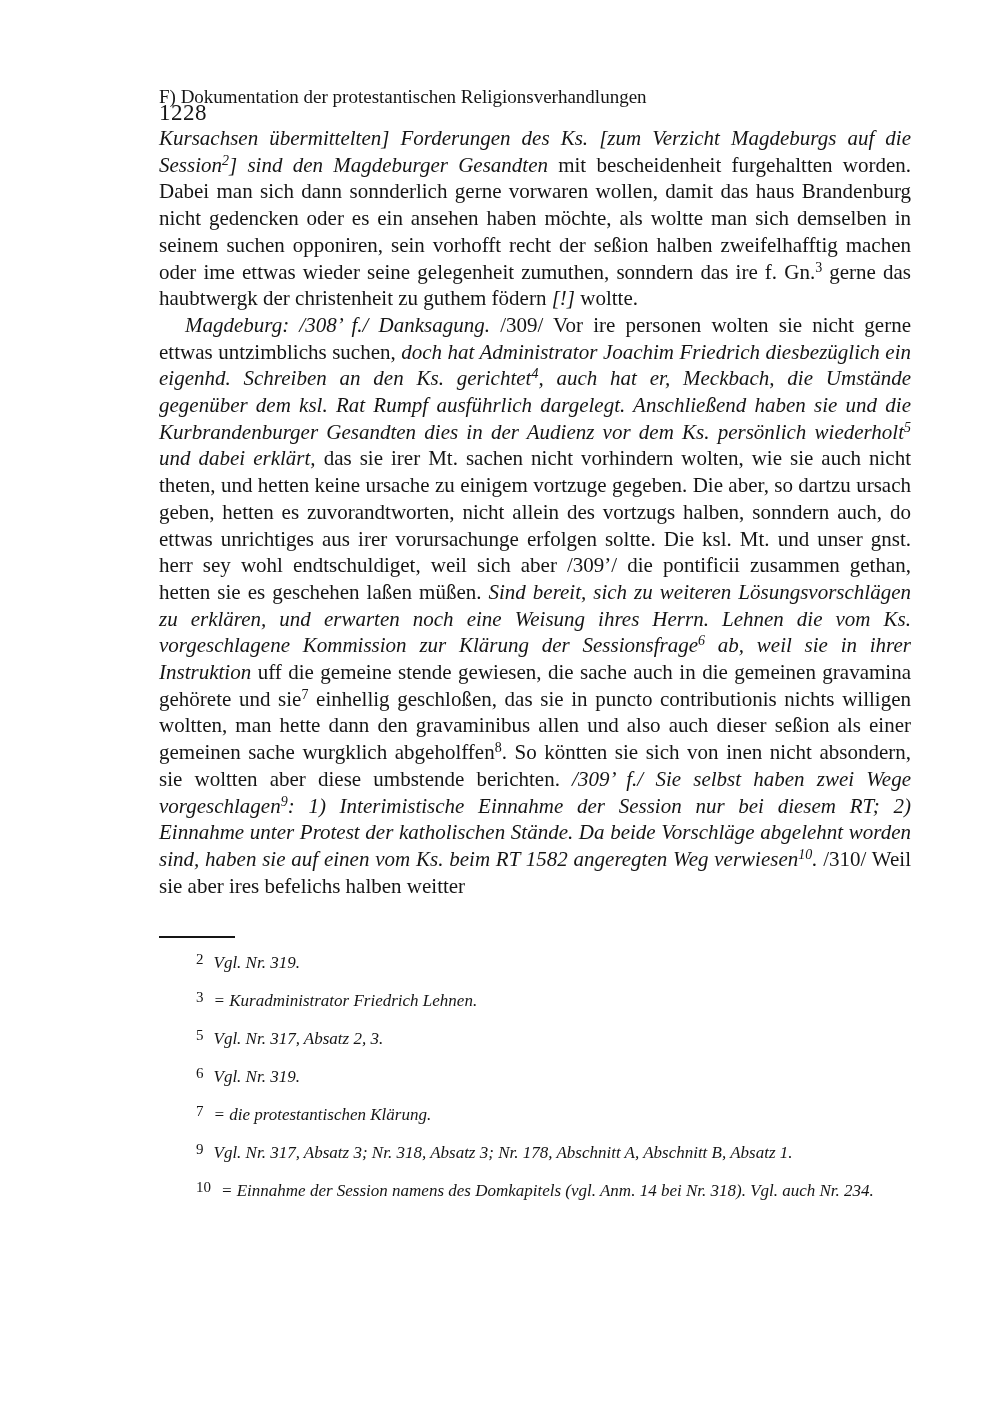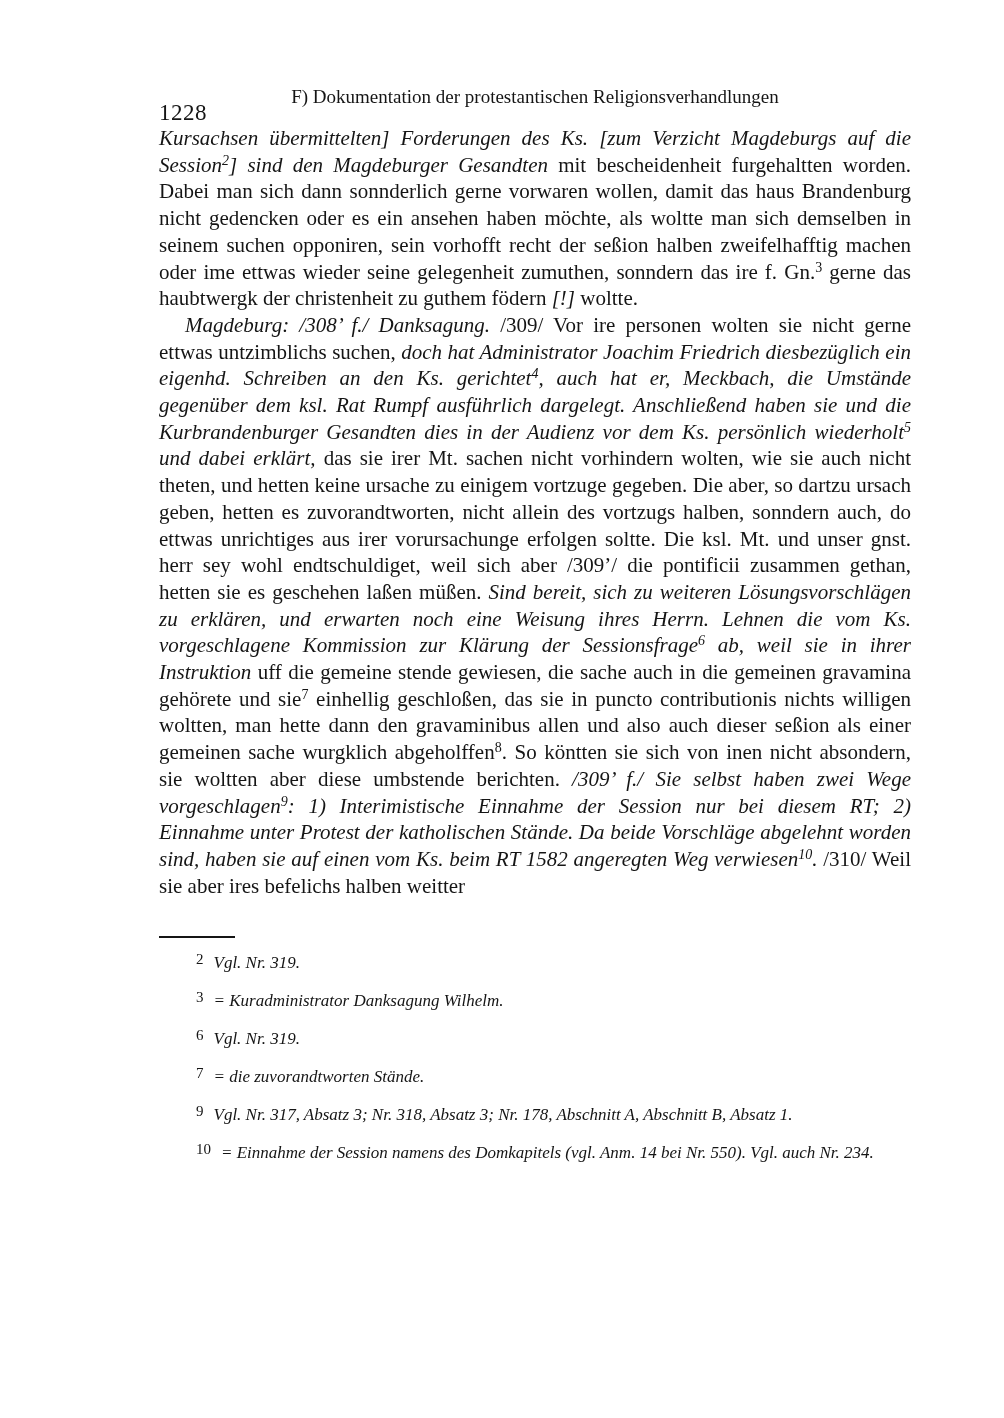--- a/index.html
+++ b/index.html
@@ -27,21 +27,20 @@
     margin-bottom:13px;
   }
   .page-number{
     position:absolute;
     left:0;top:0;
     font-size:23px;
     letter-spacing:0.5px;
     margin-top:16px;
   }
   .running-title{
-    text-align:center;
     font-size:19px;
     padding-top:2px;
   }
   .body-text p{
     margin:0;
     text-align:justify;
     font-size:21px;
     line-height:26.7px;
     hyphens:none;
   }
@@ -88,21 +87,22 @@
 
   <div class="body-text">
       <p><span class="it">Kursachsen übermittelten] Forderungen des Ks. [zum Verzicht Magdeburgs auf die Session</span><span class="it sup">2</span><span class="it">] sind den Magdeburger Gesandten</span><span class="ro"> mit bescheidenheit furgehaltten worden. Dabei man sich dann sonnderlich gerne vorwaren wollen, damit das haus Brandenburg nicht gedencken oder es ein ansehen haben möchte, als woltte man sich demselben in seinem suchen opponiren, sein vorhofft recht der seßion halben zweifelhafftig machen oder ime ettwas wieder seine gelegenheit zumuthen, sonndern das ire f. Gn.</span><span class="ro sup">3</span><span class="ro"> gerne das haubtwergk der christenheit zu guthem födern </span><span class="it">[!]</span><span class="ro"> woltte.</span></p>
       <p class="indent"><span class="it">Magdeburg: /308’ f./ Danksagung.</span><span class="ro"> /309/ Vor ire personen wolten sie nicht gerne ettwas untzimblichs suchen, </span><span class="it">doch hat Administrator Joachim Friedrich diesbezüglich ein eigenhd. Schreiben an den Ks. gerichtet</span><span class="it sup">4</span><span class="it">, auch hat er, Meckbach, die Umstände gegenüber dem ksl. Rat Rumpf ausführlich dargelegt. Anschließend haben sie und die Kurbrandenburger Gesandten dies in der Audienz vor dem Ks. persönlich wiederholt</span><span class="it sup">5</span><span class="it"> und dabei erklärt,</span><span class="ro"> das sie irer Mt. sachen nicht vorhindern wolten, wie sie auch nicht theten, und hetten keine ursache zu einigem vortzuge gegeben. Die aber, so dartzu ursach geben, hetten es zuvorandtworten, nicht allein des vortzugs halben, sonndern auch, do ettwas unrichtiges aus irer vorursachunge erfolgen soltte. Die ksl. Mt. und unser gnst. herr sey wohl endtschuldiget, weil sich aber /309’/ die pontificii zusammen gethan, hetten sie es geschehen laßen müßen. </span><span class="it">Sind bereit, sich zu weiteren Lösungsvorschlägen zu erklären, und erwarten noch eine Weisung ihres Herrn. Lehnen die vom Ks. vorgeschlagene Kommission zur Klärung der Sessionsfrage</span><span class="it sup">6</span><span class="it"> ab, weil sie in ihrer Instruktion</span><span class="ro"> uff die gemeine stende gewiesen, die sache auch in die gemeinen gravamina gehörete und sie</span><span class="ro sup">7</span><span class="ro"> einhellig geschloßen, das sie in puncto contributionis nichts willigen woltten, man hette dann den gravaminibus allen und also auch dieser seßion als einer gemeinen sache wurgklich abgeholffen</span><span class="ro sup">8</span><span class="ro">. So köntten sie sich von inen nicht absondern, sie woltten aber diese umbstende berichten. </span><span class="it">/309’ f./ Sie selbst haben zwei Wege vorgeschlagen</span><span class="it sup">9</span><span class="it">: 1) Interimistische Einnahme der Session nur bei diesem RT; 2) Einnahme unter Protest der katholischen Stände. Da beide Vorschläge abgelehnt worden sind, haben sie auf einen vom Ks. beim RT 1582 angeregten Weg verwiesen</span><span class="it sup">10</span><span class="it">.</span><span class="ro"> /310/ Weil sie aber ires befelichs halben weitter</span></p>
     </div>
 
   <div class="footnote-section">
     <div class="footnote-rule"></div>
     <div class="footnote-list">
         <p><span class="fn-num">2</span><span class="it">Vgl. Nr. 319.</span></p>
-        <p><span class="fn-num">3</span><span class="it">= Kuradministrator Danksagung Wilhelm.</span></p>
+        <p><span class="fn-num">3</span><span class="it">= Kuradministrator Friedrich Lehnen.</span></p>
+        <p><span class="fn-num">5</span><span class="it">Vgl. Nr. 317, Absatz 2, 3.</span></p>
         <p><span class="fn-num">6</span><span class="it">Vgl. Nr. 319.</span></p>
-        <p><span class="fn-num">7</span><span class="it">= die zuvorandtworten Stände.</span></p>
+        <p><span class="fn-num">7</span><span class="it">= die protestantischen Klärung.</span></p>
         <p><span class="fn-num">9</span><span class="it">Vgl. Nr. 317, Absatz 3; Nr. 318, Absatz 3; Nr. 178, Abschnitt A, Abschnitt B, Absatz 1.</span></p>
-        <p><span class="fn-num">10</span><span class="it">= Einnahme der Session namens des Domkapitels (vgl. Anm. 14 bei Nr. 550). Vgl. auch Nr. 234.</span></p>
+        <p><span class="fn-num">10</span><span class="it">= Einnahme der Session namens des Domkapitels (vgl. Anm. 14 bei Nr. 318). Vgl. auch Nr. 234.</span></p>
       </div>
   </div>
 
 </div>
 
 </body></html>

